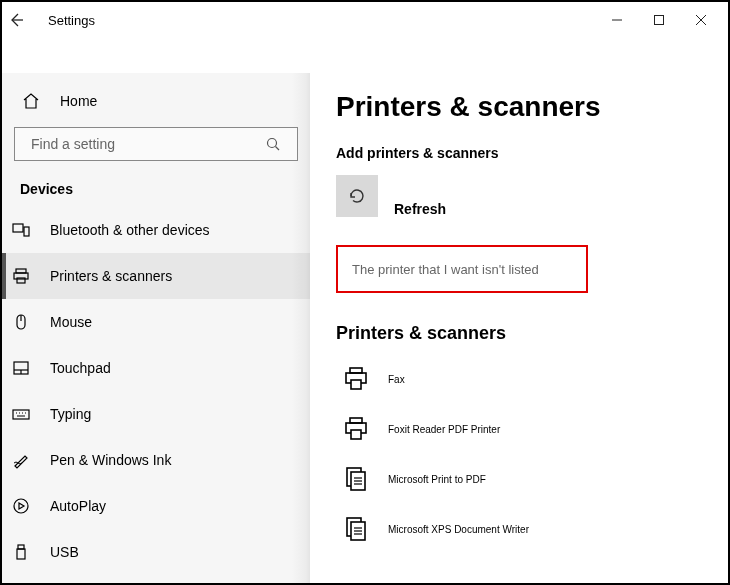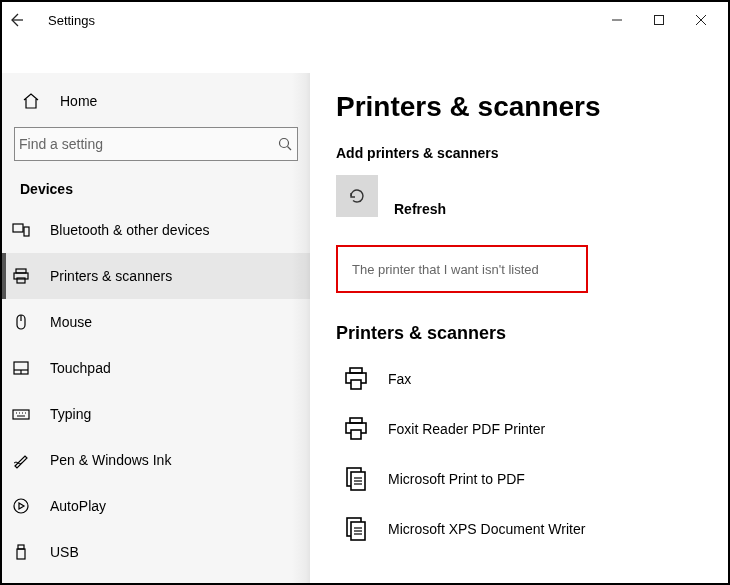--- a/index.html
+++ b/index.html
@@ -9,39 +9,39 @@
 .titlebar .back { width: 30px; text-align: center; font-size: 16px; cursor: pointer; color: #222; }
 .titlebar .title { padding-left: 10px; font-size: 13px; color: #000; }
 .titlebar .spacer { flex: 1; }
 .winctl { width: 42px; height: 30px; display: flex; align-items: center; justify-content: center; cursor: pointer; color: #222; }
 .body { flex: 1; display: flex; overflow: hidden; }
 .sidebar { width: 308px; background: linear-gradient(to right, #f6f6f6 0, #f6f6f6 290px, #ececec 304px, #e4e4e4 308px); padding: 8px 0 0 0; overflow: hidden; }
 .home-row { display: flex; align-items: center; height: 40px; padding-left: 18px; cursor: pointer; }
 .home-row .icon { width: 22px; display: flex; justify-content: center; color: #000; }
 .home-row .label { padding-left: 18px; font-size: 14px; }
 .search-wrap { padding: 6px 12px 10px 12px; }
-.search { height: 34px; border: 1px solid #888; background: #fafafa; display: flex; align-items: center; padding: 0 4px; }
+.search { height: 34px; border: 1px solid #888; background: #fafafa; display: flex; align-items: center; padding: 0 16px; }
 .search .placeholder { flex: 1; color: #666; font-size: 14px; }
 .search .sicon { color: #555; }
 .section-title { padding: 10px 0 10px 18px; font-weight: 600; font-size: 14px; }
 .nav-item { display: flex; align-items: center; height: 46px; padding-left: 4px; cursor: pointer; border-left: 4px solid transparent; }
 .nav-item.active { background: rgba(0,0,0,0.06); border-left: 4px solid #555; }
 .nav-item .icon { width: 22px; display: flex; justify-content: center; color: #000; }
 .nav-item .label { padding-left: 18px; font-size: 14px; }
 .main { flex: 1; padding: 18px 0 0 26px; overflow: hidden; }
 .main h1 { font-size: 28px; font-weight: 600; margin-bottom: 22px; }
 .main h2 { font-size: 14px; font-weight: 600; margin-bottom: 14px; }
 .refresh-row { display: flex; align-items: flex-end; margin-bottom: 28px; cursor: pointer; font-weight: bold; }
 .refresh-box { width: 42px; height: 42px; background: #d9d9d9; display: flex; align-items: center; justify-content: center; margin-right: 16px; color: #333; }
 .link-box { border: 2.5px solid #e10000; padding: 14px 14px; margin-bottom: 30px; width: 252px; }
 .link-box .txt { color: #666; font-size: 13px; cursor: pointer; }
 .subhead { font-size: 18px; font-weight: 600; margin-bottom: 10px; }
 .printer-row { display: flex; align-items: center; height: 50px; cursor: pointer; }
 .printer-row .picon { width: 40px; display: flex; justify-content: center; color: #000; }
-.printer-row .plabel { padding-left: 12px; font-size: 14px; }
+.printer-row .plabel { padding-left: 12px; font-size: 10px; }
 svg { display: block; }
 </style>
 </head>
 <body>
 
 <div class="window">
 
   <div class="titlebar">
     <div class="back">
       <svg width="16" height="16" viewBox="0 0 16 16">

